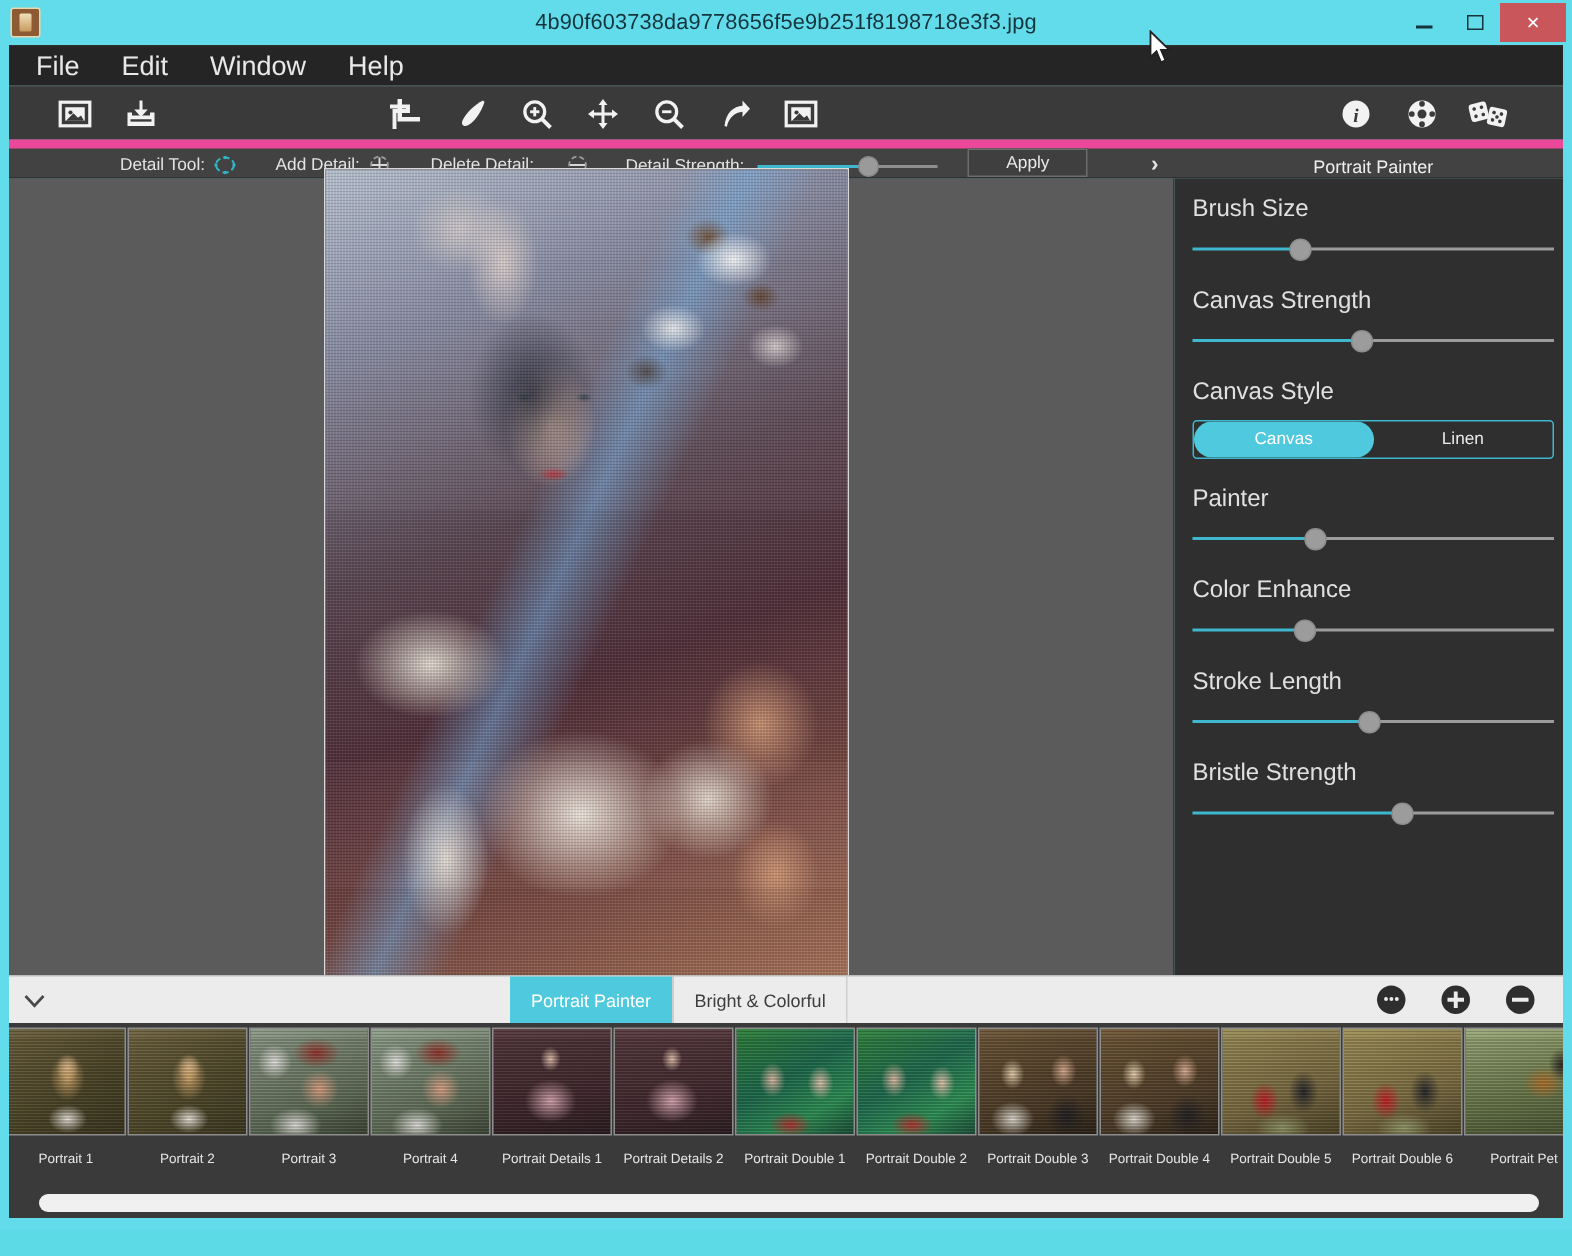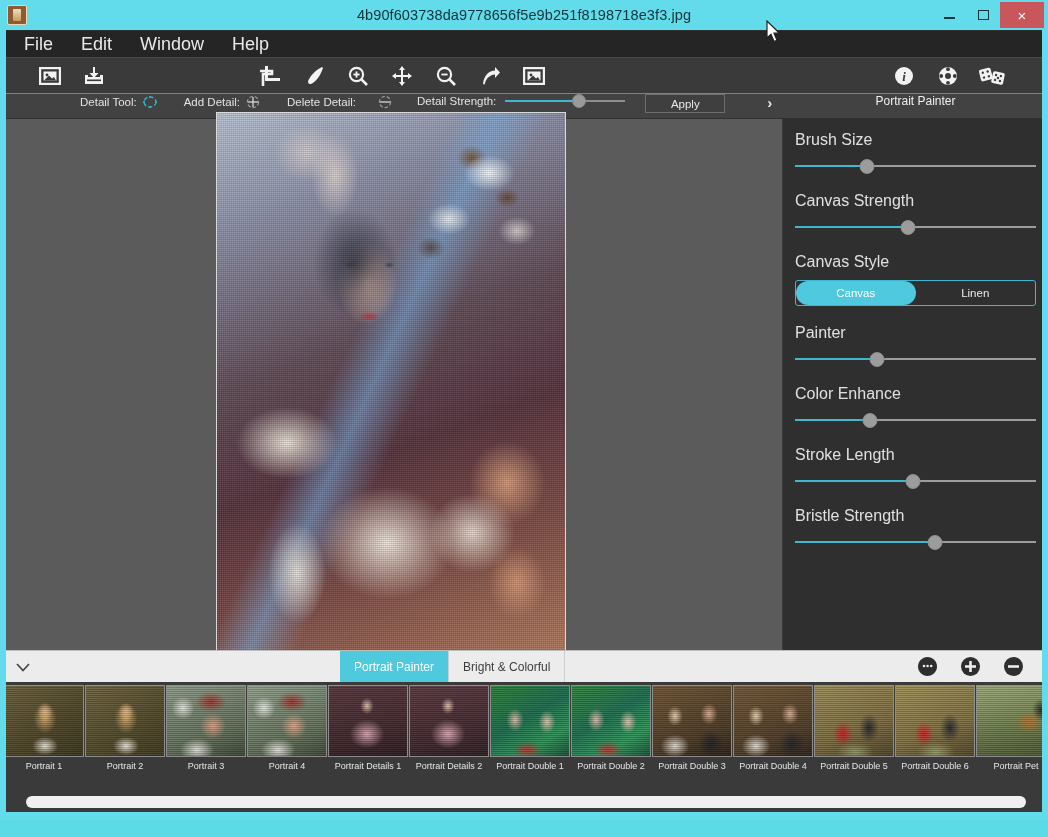--- a/index.html
+++ b/index.html
@@ -79,24 +79,24 @@
     width: 44px; height: 34px;
     display: flex; align-items: center; justify-content: center;
     color: #f2f2f2;
   }
   .tb-btn svg { display:block; }
   .tb-spacer { flex: 1; }
 
   
   .optionsbar {
     height: 26px; background: #424242;
-    display: flex; align-items: flex-start;
+    display: flex; align-items: flex-end;
     flex: none;
     font-size: 11.5px; color: #e3e3e3;
-    border-top: 1px solid #ec4899;
+    border-top: 6px solid #ec4899;
     border-bottom: 1px solid #313131;
     position: relative;
   }
   .opt-label { margin-left: 4px; margin-right: 5px; white-space: nowrap; }
   .opt-item { display:flex; align-items:center; margin-left: 14px;}
   .det-ico { width: 16px; height: 16px; display:block; }
   .strength-slider {
     position: relative; width: 120px; height: 14px; display: flex; align-items: center;
     margin: 0 4px;
   }
@@ -230,21 +230,21 @@
   .thumb-img {
     width: 80px; height: 72px; border: 1px solid #8d8d8d;
     position: relative; overflow: hidden;
   }
   .thumb-weave {
     position:absolute; inset:0;
     background-image: repeating-linear-gradient(0deg, rgba(0,0,0,.16) 0 1px, rgba(255,255,255,.05) 1px 2px);
   }
   .thumb-label {
     font-size: 9px; color: #e6e6e6; text-align:center;
-    margin-top: 4px; white-space: nowrap; overflow: hidden;
+    margin-top: 10px; white-space: nowrap; overflow: hidden;
   }
   .hscroll-row { height: 20px; background:#3a3a3a; display:flex; align-items:center; padding: 0 6px; flex:none;}
   .hscroll-track { flex:1; height: 12px; background:#3a3a3a; position:relative;}
   .hscroll-thumb {
     position:absolute; left: 20px; top:0; height: 12px; width: 1000px;
     background:#f0f0f0; border-radius:6px;
   }
   .bottom-edge { height: 8px; background:#62dcea; flex:none; }
   .left-edge, .right-edge {
     position:absolute; top:30px; bottom:0; width:6px; background:#62dcea; z-index: 5;

